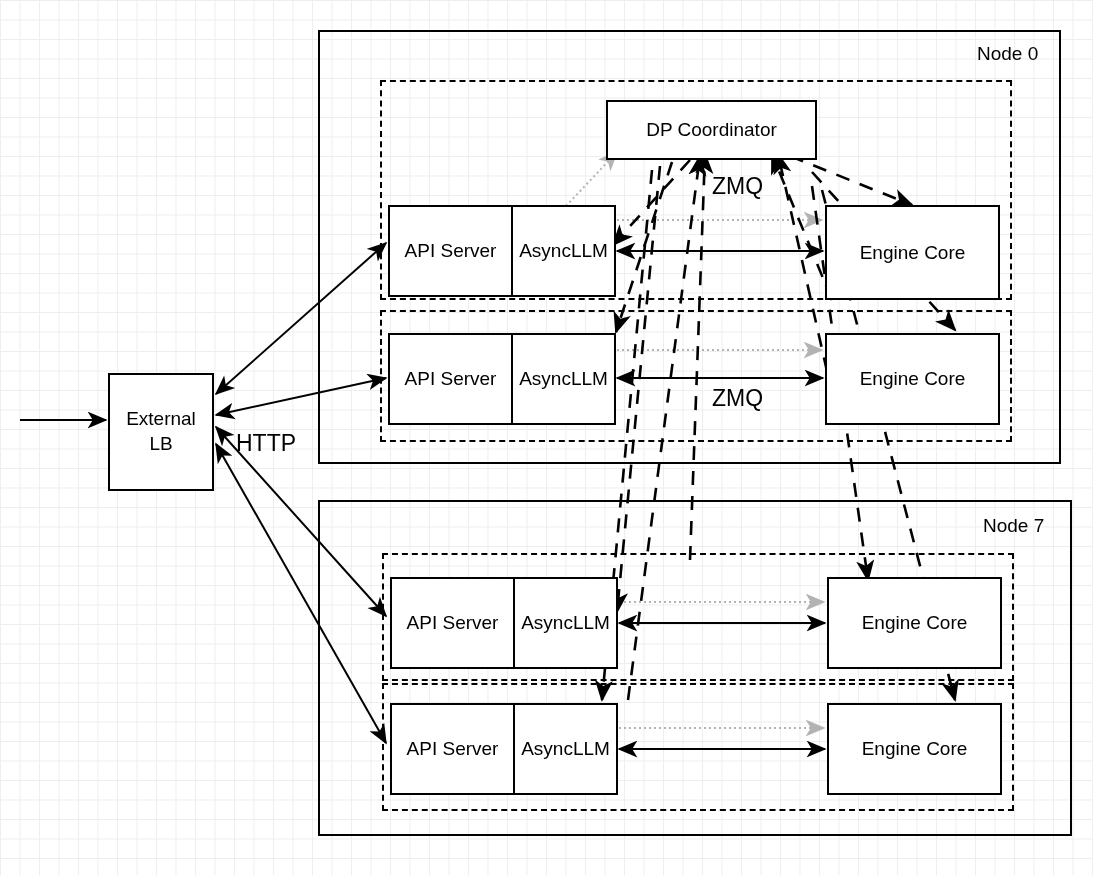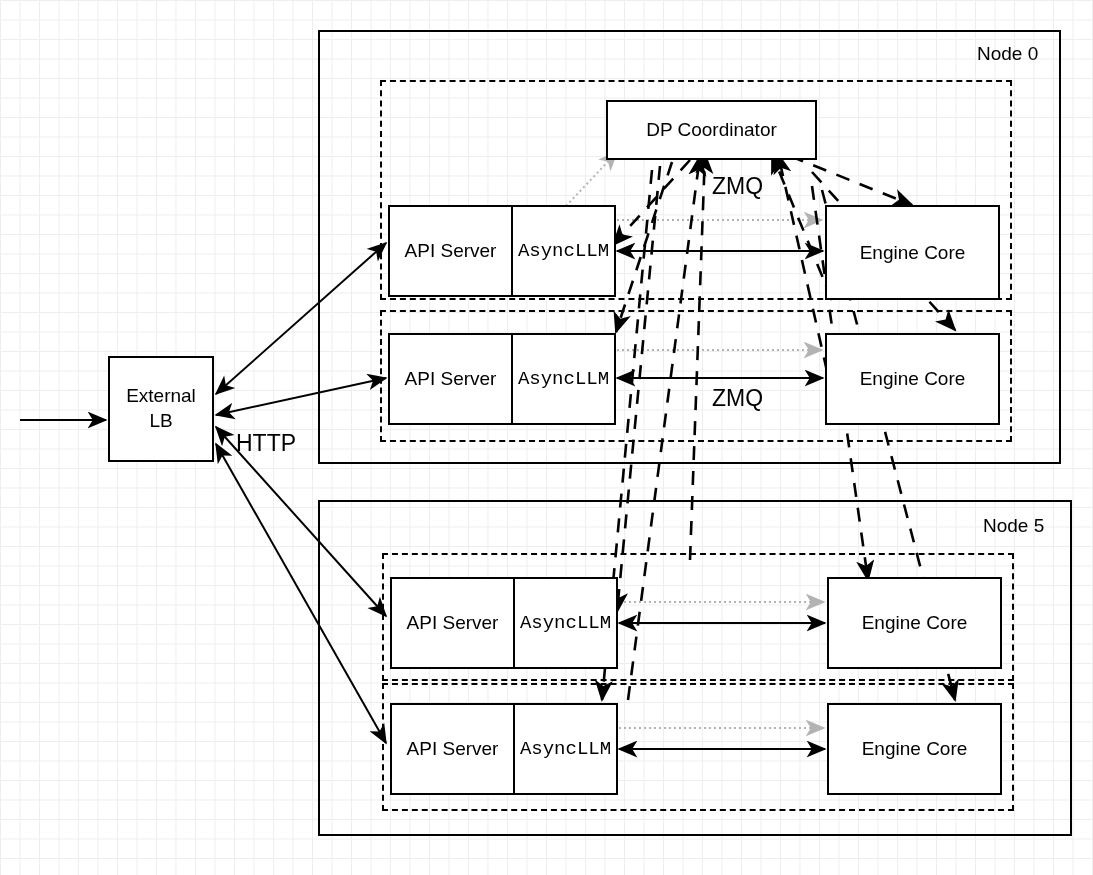--- a/index.html
+++ b/index.html
@@ -80,21 +80,20 @@
     color: #000000;
     white-space: nowrap;
     box-sizing: border-box;
   }
   .split-cell.left {
     flex: 0 0 123px;
     border-right: 2px solid #000000;
   }
   .split-cell.right {
     flex: 1 1 auto;
-    font-family: Liberation Mono, monospace;
   }
   .edge-label {
     position: absolute;
     font-size: 23px;
     color: #000000;
     white-space: nowrap;
     background: transparent;
   }
 </style>
 </head>
@@ -148,21 +147,21 @@
     <line x1="790" y1="156" x2="912" y2="205" stroke="#000000" stroke-width="2.6" stroke-dasharray="14,11" marker-end="url(#ah-dash)"></line>
     <line x1="812" y1="172" x2="955" y2="330" stroke="#000000" stroke-width="2.6" stroke-dasharray="14,11" marker-end="url(#ah-dash)"></line>
     <line x1="812" y1="186" x2="868" y2="580" stroke="#000000" stroke-width="2.6" stroke-dasharray="14,11" marker-end="url(#ah-dash)"></line>
     <line x1="822" y1="190" x2="955" y2="700" stroke="#000000" stroke-width="2.6" stroke-dasharray="14,11" marker-end="url(#ah-dash)"></line>
     <line x1="690" y1="160" x2="613" y2="245" stroke="#000000" stroke-width="2.6" stroke-dasharray="14,11" marker-end="url(#ah-dash)"></line>
     <line x1="672" y1="162" x2="616" y2="332" stroke="#000000" stroke-width="2.6" stroke-dasharray="14,11" marker-end="url(#ah-dash)"></line>
     <line x1="660" y1="166" x2="617" y2="612" stroke="#000000" stroke-width="2.6" stroke-dasharray="14,11" marker-end="url(#ah-dash)"></line>
     <line x1="652" y1="170" x2="602" y2="700" stroke="#000000" stroke-width="2.6" stroke-dasharray="14,11" marker-end="url(#ah-dash)"></line>
   </svg>
 
-  <div class="plain-box" style="left:108px; top:356px; width:106px; height:106px; flex-direction:column; line-height:1.3;">
+  <div class="plain-box" style="left:108px; top:373px; width:106px; height:118px; flex-direction:column; line-height:1.3;">
     <span>External</span>
     <span>LB</span>
   </div>
   <div class="edge-label" style="left:236px; top:430px;">HTTP</div>
 
   <div class="node-box" style="left:318px; top:30px; width:743px; height:434px;"></div>
   <div class="node-label" style="left:977px; top:43px;">Node 0</div>
 
   <div class="plain-box" style="left:606px; top:100px; width:211px; height:60px;">
     <span>DP Coordinator</span>
@@ -190,21 +189,21 @@
     <div class="split-cell right">
       <span>AsyncLLM</span>
     </div>
   </div>
   <div class="plain-box" style="left:825px; top:333px; width:175px; height:92px;">
     <span>Engine Core</span>
   </div>
   <div class="edge-label" style="left:712px; top:385px;">ZMQ</div>
 
   <div class="node-box" style="left:318px; top:500px; width:754px; height:336px;"></div>
-  <div class="node-label" style="left:983px; top:515px;">Node 5</div>
+  <div class="node-label" style="left:983px; top:515px;">Node 7</div>
 
   <div class="group-box" style="left:382px; top:553px; width:632px; height:128px;"></div>
   <div class="split-box" style="left:390px; top:577px; width:228px; height:92px;">
     <div class="split-cell left">
       <span>API Server</span>
     </div>
     <div class="split-cell right">
       <span>AsyncLLM</span>
     </div>
   </div>

